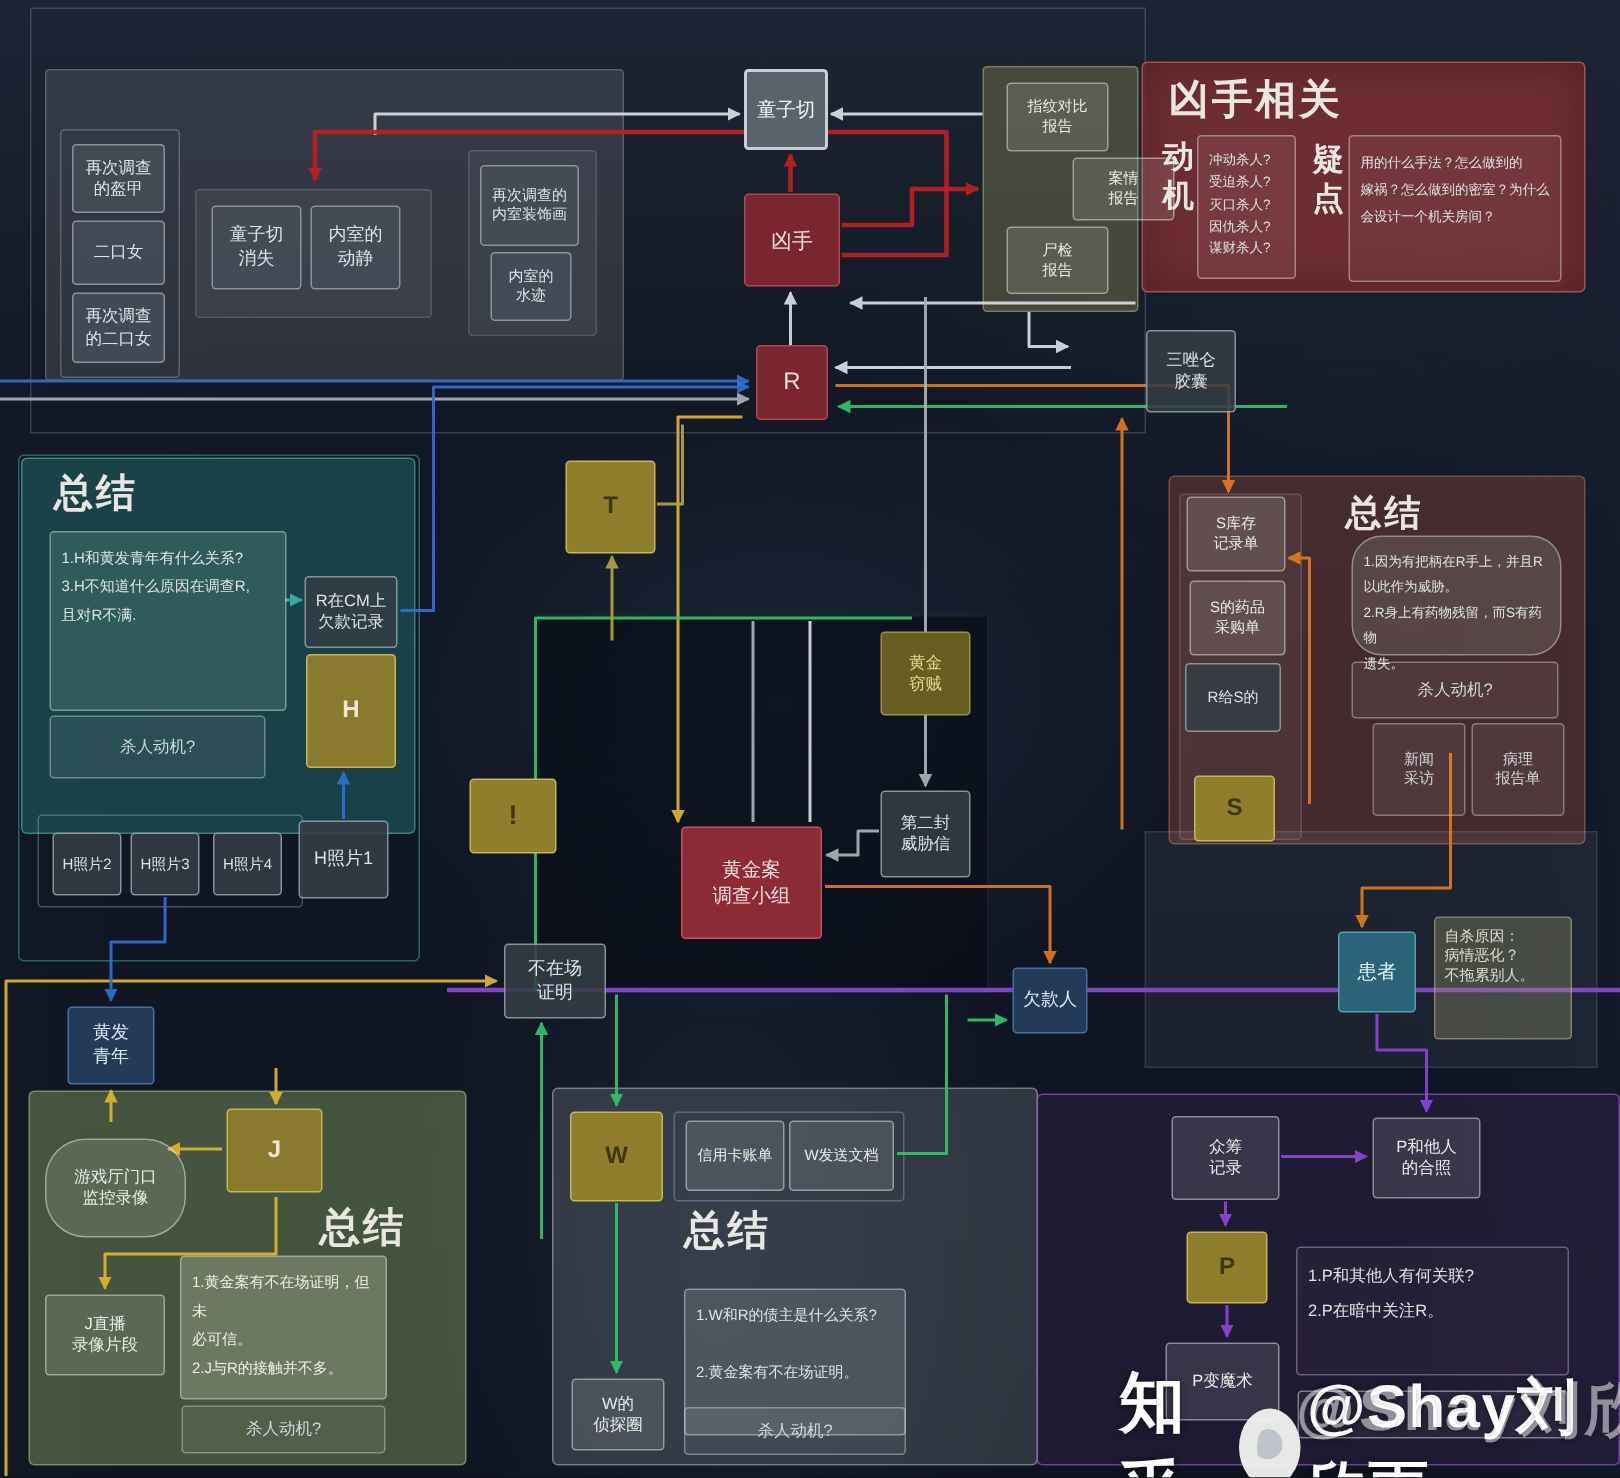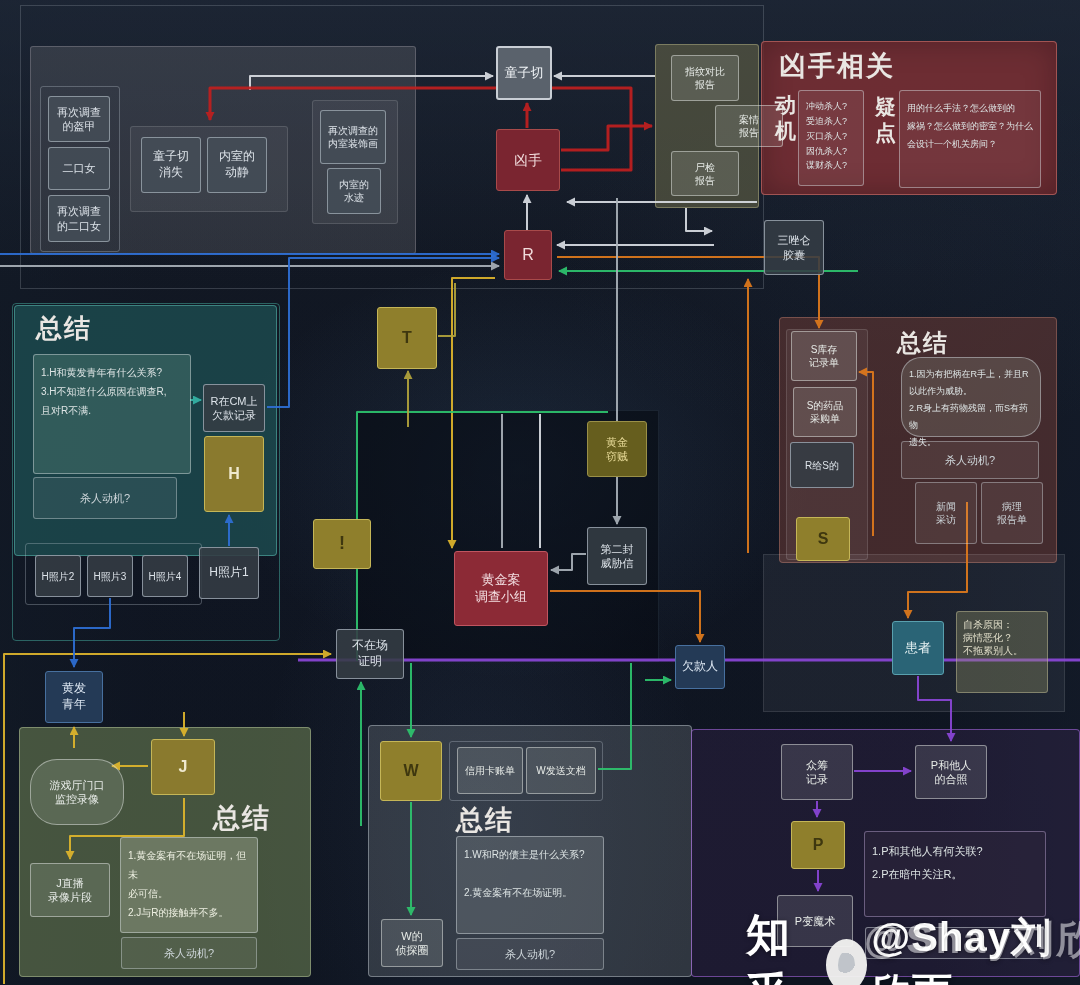--- a/index.html
+++ b/index.html
@@ -49,21 +49,21 @@
              justify-content:flex-start;text-align:left;padding:6px;align-items:flex-start;}
   .card-motive{background:rgba(255,255,255,0.07);border:1px solid rgba(215,222,228,0.4);color:#ced6da;}
   .card-faint{background:rgba(255,255,255,0.05);border:1px solid rgba(215,222,228,0.5);}
   .card-textbox{justify-content:flex-start;align-items:flex-start;text-align:left;padding:8px 7px;
                 line-height:1.9;border:1px solid rgba(220,226,230,0.45);color:#dde4e4;}
   .tb-left{background:rgba(125,170,150,0.24);}
   .tb-right{background:rgba(145,150,138,0.25);border-radius:20px;}
   .tb-motives{background:rgba(255,255,255,0.07);line-height:1.65;}
   .tb-doubts{background:rgba(255,255,255,0.05);line-height:2.0;}
   .tb-green{background:rgba(198,204,182,0.30);color:#eef0e2;}
-  .tb-w{background:rgba(118,126,132,0.38);}
+  .tb-w{background:rgba(118,126,132,0.38);margin-top:23px;}
   .tb-p{background:rgba(45,38,60,0.55);border-color:rgba(175,155,200,0.5);line-height:2.1;}
   .hdr{background:none;border:none;font-weight:bold;letter-spacing:2px;color:#e9e6e2;
        justify-content:flex-start;align-items:flex-start;text-align:left;line-height:1.25;}
   .banner{position:absolute;left:0;top:452px;width:1080px;height:62px;z-index:40;overflow:hidden;
           display:flex;align-items:center;justify-content:center;
           background:linear-gradient(90deg, rgba(14,116,108,0.93), rgba(24,148,136,0.87) 40%, rgba(16,124,116,0.92));}
   .banner-digits{position:absolute;left:235px;top:-24px;font-size:96px;font-weight:bold;
           color:rgba(200,240,230,0.13);letter-spacing:14px;white-space:nowrap;}
   .banner-title{position:relative;font-size:36px;font-weight:bold;color:#ffffff;letter-spacing:1px;
           text-shadow:0 2px 4px rgba(0,0,0,0.35);white-space:nowrap;}

